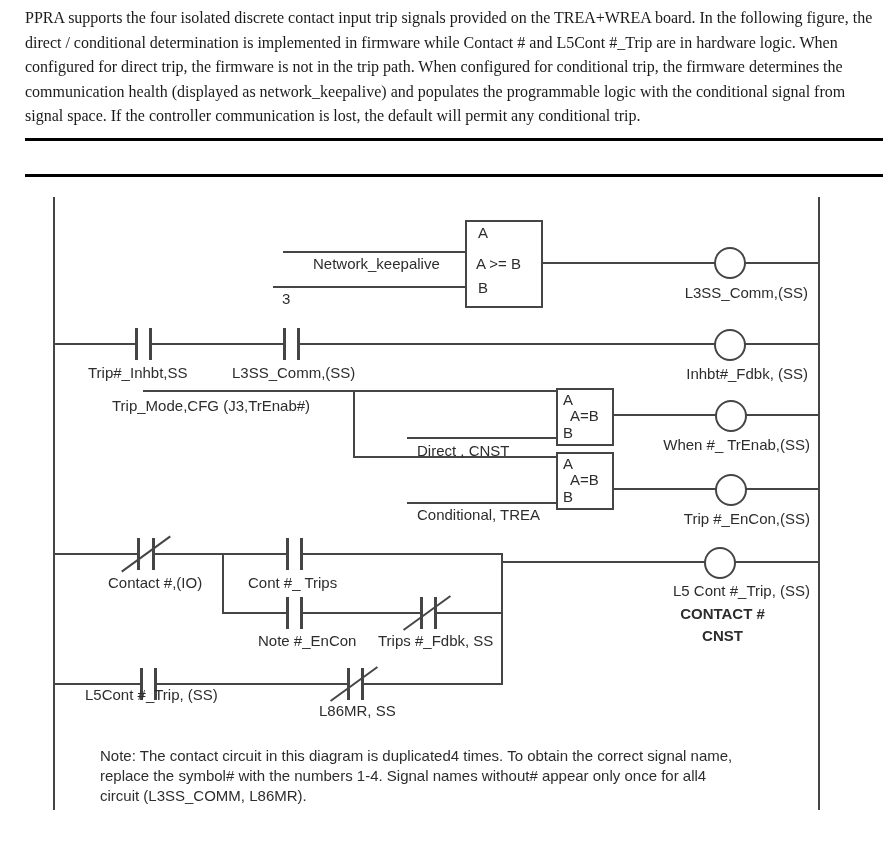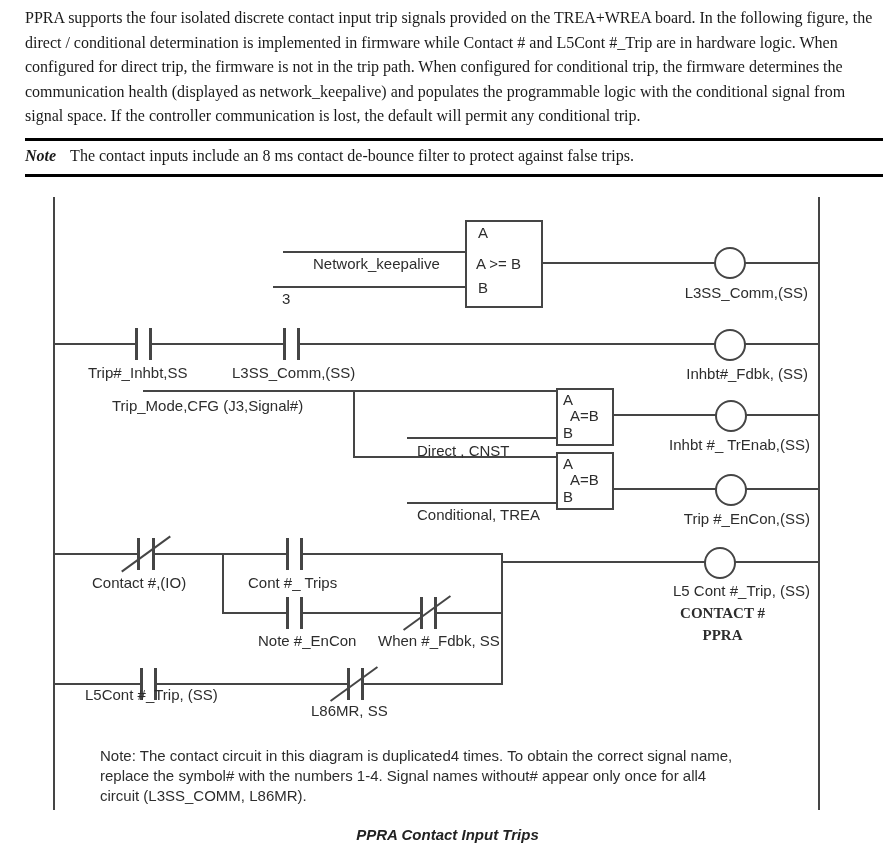--- a/index.html
+++ b/index.html
@@ -11,37 +11,34 @@
   .noteline b{font-style:italic;margin-right:14px;}
   
   .hl{position:absolute;height:2px;background:#454545;}
   .vl{position:absolute;width:2px;background:#454545;}
   .bar{position:absolute;width:3px;height:32px;background:#454545;}
   .slash{position:absolute;height:2px;background:#454545;transform:rotate(-36deg);}
   .coil{position:absolute;width:28px;height:28px;border:2px solid #454545;border-radius:50%;background:#fff;}
   .cmp{position:absolute;border:2px solid #454545;background:#fff;box-sizing:border-box;}
   .lbl{position:absolute;font-family:"Liberation Sans", sans-serif;font-size:15px;color:#2d2d2d;white-space:nowrap;}
   .lbl.r{text-align:right;}
-  .lbl.c{text-align:center;font-family:Liberation Serif, serif;}
+  .lbl.c{text-align:center;}
   .lbl.b{font-weight:bold;}
   .dnote{position:absolute;left:100px;font-family:"Liberation Sans", sans-serif;font-size:15px;color:#2d2d2d;white-space:nowrap;}
   .caption{position:absolute;left:0;top:826px;width:895px;text-align:center;
            font-family:"Liberation Sans", sans-serif;font-size:15px;font-weight:bold;font-style:italic;color:#222;}
 </style>
 </head>
 <body>
 
 <div class="page">
 
   <div class="intro">PPRA supports the four isolated discrete contact input trip signals provided on the TREA+WREA board. In the following figure, the direct / conditional determination is implemented in firmware while Contact # and L5Cont #_Trip are in hardware logic. When configured for direct trip, the firmware is not in the trip path. When configured for conditional trip, the firmware determines the communication health (displayed as network_keepalive) and populates the programmable logic with the conditional signal from signal space. If the controller communication is lost, the default will permit any conditional trip.</div>
 
   <div class="rule" style="top:138px"></div>
-  <div class="noteline">
-    <b>Note</b><span>The contact inputs include an 8 ms contact de-bounce filter to protect against false trips.</span>
-  </div>
   <div class="rule" style="top:174px"></div>
 
   <div>
 
     <div class="vl" style="left:53px;top:197px;height:613px"></div>
     <div class="vl" style="left:818px;top:197px;height:613px"></div>
 
     <div class="hl" style="left:283px;top:251px;width:182px"></div>
     <div class="hl" style="left:273px;top:286px;width:192px"></div>
     <div class="lbl" style="left:313px;top:255px">Network_keepalive</div>
@@ -60,82 +57,81 @@
     <div class="hl" style="left:152px;top:343px;width:131px"></div>
     <div class="bar" style="left:283px;top:328px"></div>
     <div class="bar" style="left:297px;top:328px"></div>
     <div class="hl" style="left:300px;top:343px;width:519px"></div>
     <div class="coil" style="left:714px;top:329px"></div>
     <div class="lbl" style="left:88px;top:364px">Trip#_Inhbt,SS</div>
     <div class="lbl" style="left:232px;top:364px">L3SS_Comm,(SS)</div>
     <div class="lbl r" style="left:655px;top:365px;width:153px">Inhbt#_Fdbk, (SS)</div>
 
     <div class="hl" style="left:143px;top:390px;width:413px"></div>
-    <div class="lbl" style="left:112px;top:397px">Trip_Mode,CFG (J3,Signal#)</div>
+    <div class="lbl" style="left:112px;top:397px">Trip_Mode,CFG (J3,TrEnab#)</div>
     <div class="vl" style="left:353px;top:390px;height:68px"></div>
     <div class="hl" style="left:353px;top:456px;width:203px"></div>
     <div class="hl" style="left:407px;top:437px;width:149px"></div>
     <div class="lbl" style="left:417px;top:442px">Direct , CNST</div>
     <div class="cmp" style="left:556px;top:388px;width:58px;height:58px"></div>
     <div class="lbl" style="left:563px;top:391px">A</div>
     <div class="lbl" style="left:570px;top:407px">A=B</div>
     <div class="lbl" style="left:563px;top:424px">B</div>
     <div class="hl" style="left:614px;top:414px;width:205px"></div>
     <div class="coil" style="left:715px;top:400px"></div>
-    <div class="lbl r" style="left:653px;top:436px;width:157px">Inhbt #_ TrEnab,(SS)</div>
+    <div class="lbl r" style="left:653px;top:436px;width:157px">When #_ TrEnab,(SS)</div>
     <div class="cmp" style="left:556px;top:452px;width:58px;height:58px"></div>
     <div class="lbl" style="left:563px;top:455px">A</div>
     <div class="lbl" style="left:570px;top:471px">A=B</div>
     <div class="lbl" style="left:563px;top:488px">B</div>
     <div class="hl" style="left:407px;top:502px;width:149px"></div>
     <div class="lbl" style="left:417px;top:506px">Conditional, TREA</div>
     <div class="hl" style="left:614px;top:488px;width:205px"></div>
     <div class="coil" style="left:715px;top:474px"></div>
     <div class="lbl r" style="left:653px;top:510px;width:157px">Trip #_EnCon,(SS)</div>
 
     <div class="hl" style="left:53px;top:553px;width:86px"></div>
     <div class="bar" style="left:137px;top:538px"></div>
     <div class="bar" style="left:152px;top:538px"></div>
     <div class="slash" style="left:116px;top:553px;width:60px"></div>
     <div class="hl" style="left:155px;top:553px;width:67px"></div>
-    <div class="lbl" style="left:92px;top:574px">Contact #,(IO)</div>
+    <div class="lbl" style="left:108px;top:574px">Contact #,(IO)</div>
     <div class="vl" style="left:222px;top:553px;height:61px"></div>
     <div class="hl" style="left:224px;top:553px;width:62px"></div>
     <div class="bar" style="left:286px;top:538px"></div>
     <div class="bar" style="left:300px;top:538px"></div>
     <div class="hl" style="left:303px;top:553px;width:200px"></div>
     <div class="lbl" style="left:248px;top:574px">Cont #_ Trips</div>
     <div class="hl" style="left:224px;top:612px;width:62px"></div>
     <div class="bar" style="left:286px;top:597px"></div>
     <div class="bar" style="left:300px;top:597px"></div>
     <div class="hl" style="left:303px;top:612px;width:117px"></div>
     <div class="bar" style="left:420px;top:597px"></div>
     <div class="bar" style="left:434px;top:597px"></div>
     <div class="slash" style="left:398px;top:612px;width:58px"></div>
     <div class="hl" style="left:437px;top:612px;width:66px"></div>
     <div class="lbl" style="left:258px;top:632px">Note #_EnCon</div>
-    <div class="lbl" style="left:378px;top:632px">When #_Fdbk, SS</div>
+    <div class="lbl" style="left:378px;top:632px">Trips #_Fdbk, SS</div>
     <div class="vl" style="left:501px;top:553px;height:132px"></div>
     <div class="hl" style="left:503px;top:561px;width:316px"></div>
     <div class="coil" style="left:704px;top:547px"></div>
     <div class="lbl r" style="left:653px;top:582px;width:157px">L5 Cont #_Trip, (SS)</div>
     <div class="lbl b c" style="left:645px;top:605px;width:155px">CONTACT #</div>
-    <div class="lbl b c" style="left:645px;top:627px;width:155px">PPRA</div>
+    <div class="lbl b c" style="left:645px;top:627px;width:155px">CNST</div>
 
     <div class="hl" style="left:53px;top:683px;width:87px"></div>
     <div class="bar" style="left:140px;top:668px"></div>
     <div class="bar" style="left:154px;top:668px"></div>
     <div class="hl" style="left:157px;top:683px;width:190px"></div>
     <div class="bar" style="left:347px;top:668px"></div>
     <div class="bar" style="left:361px;top:668px"></div>
     <div class="slash" style="left:325px;top:683px;width:58px"></div>
     <div class="hl" style="left:364px;top:683px;width:137px"></div>
     <div class="lbl" style="left:85px;top:686px">L5Cont #_Trip, (SS)</div>
-    <div class="lbl" style="left:311px;top:702px">L86MR, SS</div>
+    <div class="lbl" style="left:319px;top:702px">L86MR, SS</div>
 
     <div class="dnote" style="top:747px">Note: The contact circuit in this diagram is duplicated4 times. To obtain the correct signal name,</div>
     <div class="dnote" style="top:767px">replace the symbol# with the numbers 1-4. Signal names without# appear only once for all4</div>
     <div class="dnote" style="top:787px">circuit (L3SS_COMM, L86MR).</div>
   </div>
 
-  <div class="caption">PPRA Contact Input Trips</div>
 
 </div>
 
 </body></html>

